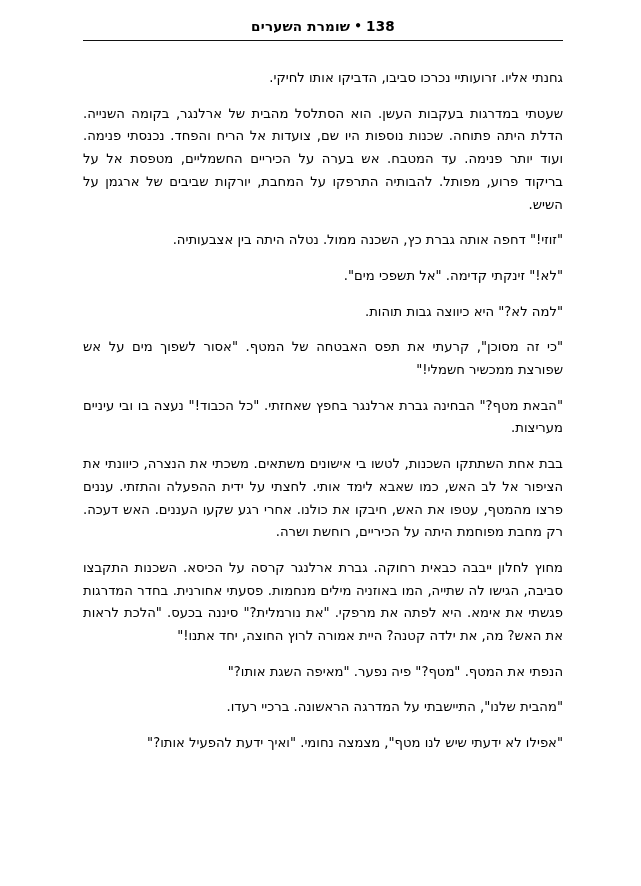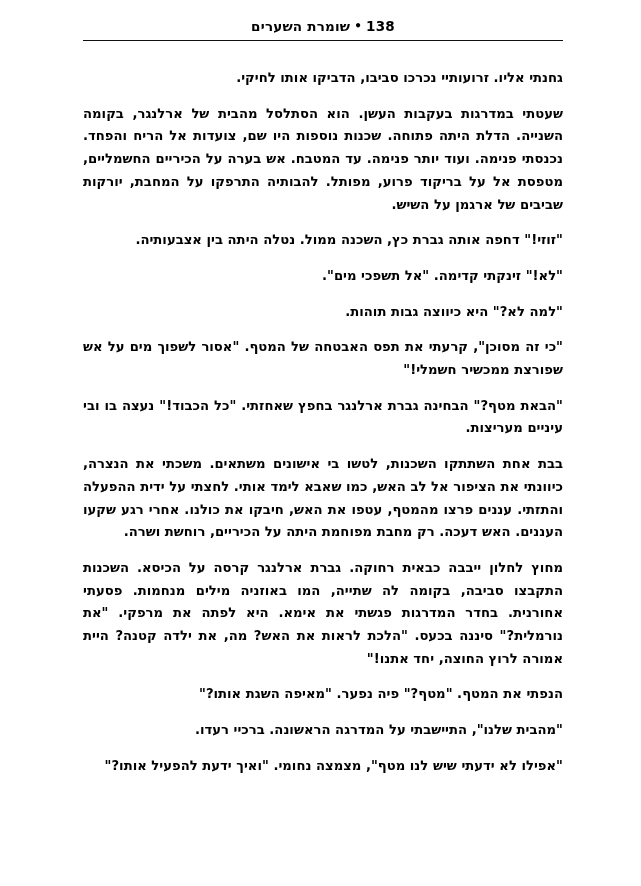--- a/index.html
+++ b/index.html
@@ -39,21 +39,20 @@
     border-top: 1.6px solid #111111;
     margin: 4px 0 26px 0;
     width: 100%;
   }
   .body-text {
     direction: rtl;
     text-align: justify;
     text-align-last: right;
     font-size: 13.2px;
     line-height: 1.72;
-    font-weight: bold;
   }
   .body-text p {
     margin: 0 0 13px 0;
     text-indent: 0;
   }
   .body-text p.last {
     margin-bottom: 0;
   }
 </style>
 </head>
@@ -69,19 +68,19 @@
 
   <div class="body-text">
     <p>גחנתי אליו. זרועותיי נכרכו סביבו, הדביקו אותו לחיקי.</p>
     <p>שעטתי במדרגות בעקבות העשן. הוא הסתלסל מהבית של ארלנגר, בקומה השנייה. הדלת היתה פתוחה. שכנות נוספות היו שם, צועדות אל הריח והפחד. נכנסתי פנימה. ועוד יותר פנימה. עד המטבח. אש בערה על הכיריים החשמליים, מטפסת אל על בריקוד פרוע, מפותל. להבותיה התרפקו על המחבת, יורקות שביבים של ארגמן על השיש.</p>
     <p>"זוזי!" דחפה אותה גברת כץ, השכנה ממול. נטלה היתה בין אצבעותיה.</p>
     <p>"לא!" זינקתי קדימה. "אל תשפכי מים".</p>
     <p>"למה לא?" היא כיווצה גבות תוהות.</p>
     <p>"כי זה מסוכן", קרעתי את תפס האבטחה של המטף. "אסור לשפוך מים על אש שפורצת ממכשיר חשמלי!"</p>
     <p>"הבאת מטף?" הבחינה גברת ארלנגר בחפץ שאחזתי. "כל הכבוד!" נעצה בו ובי עיניים מעריצות.</p>
     <p>בבת אחת השתתקו השכנות, לטשו בי אישונים משתאים. משכתי את הנצרה, כיוונתי את הציפור אל לב האש, כמו שאבא לימד אותי. לחצתי על ידית ההפעלה והתזתי. עננים פרצו מהמטף, עטפו את האש, חיבקו את כולנו. אחרי רגע שקעו העננים. האש דעכה. רק מחבת מפוחמת היתה על הכיריים, רוחשת ושרה.</p>
-    <p>מחוץ לחלון ייבבה כבאית רחוקה. גברת ארלנגר קרסה על הכיסא. השכנות התקבצו סביבה, בקומה לה שתייה, המו באוזניה מילים מנחמות. פסעתי אחורנית. בחדר המדרגות פגשתי את אימא. היא לפתה את מרפקי. "את נורמלית?" סיננה בכעס. "הלכת לראות את האש? מה, את ילדה קטנה? היית אמורה לרוץ החוצה, יחד אתנו!"</p>
+    <p>מחוץ לחלון ייבבה כבאית רחוקה. גברת ארלנגר קרסה על הכיסא. השכנות התקבצו סביבה, הגישו לה שתייה, המו באוזניה מילים מנחמות. פסעתי אחורנית. בחדר המדרגות פגשתי את אימא. היא לפתה את מרפקי. "את נורמלית?" סיננה בכעס. "הלכת לראות את האש? מה, את ילדה קטנה? היית אמורה לרוץ החוצה, יחד אתנו!"</p>
     <p>הנפתי את המטף. "מטף?" פיה נפער. "מאיפה השגת אותו?"</p>
     <p>"מהבית שלנו", התיישבתי על המדרגה הראשונה. ברכיי רעדו.</p>
     <p class="last">"אפילו לא ידעתי שיש לנו מטף", מצמצה נחומי. "ואיך ידעת להפעיל אותו?"</p>
   </div>
 
 </div>
 
 </body></html>

